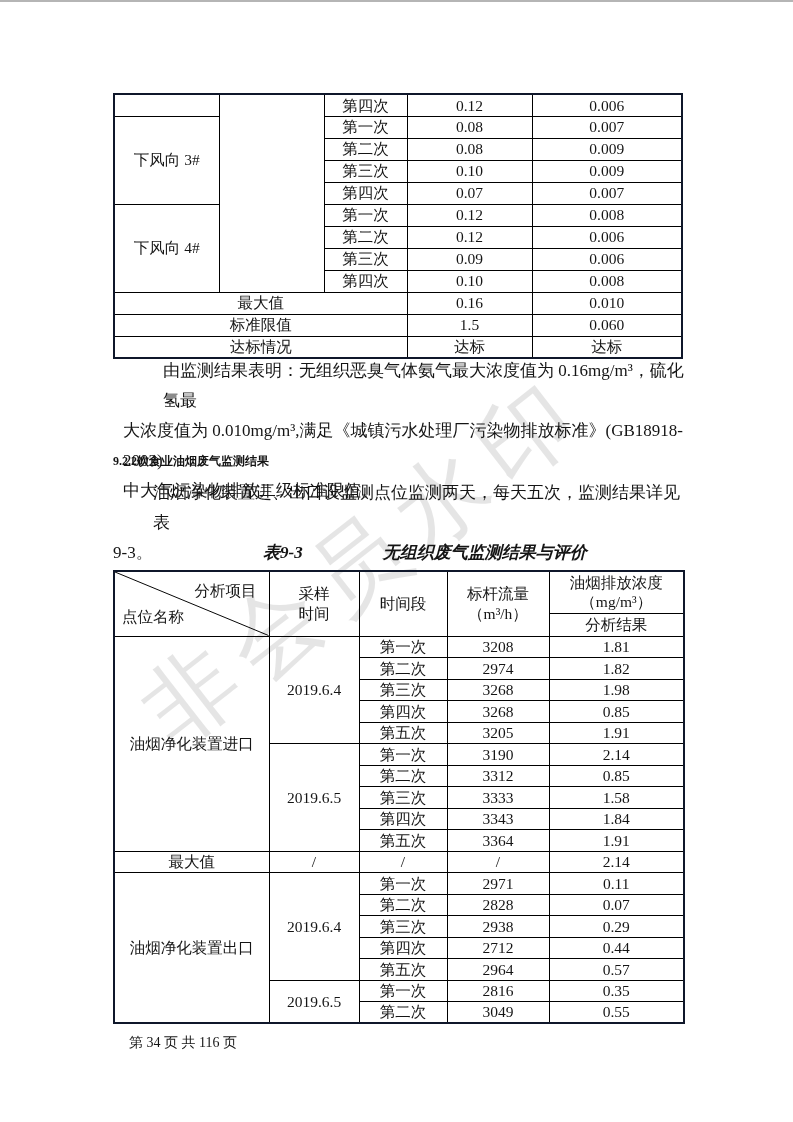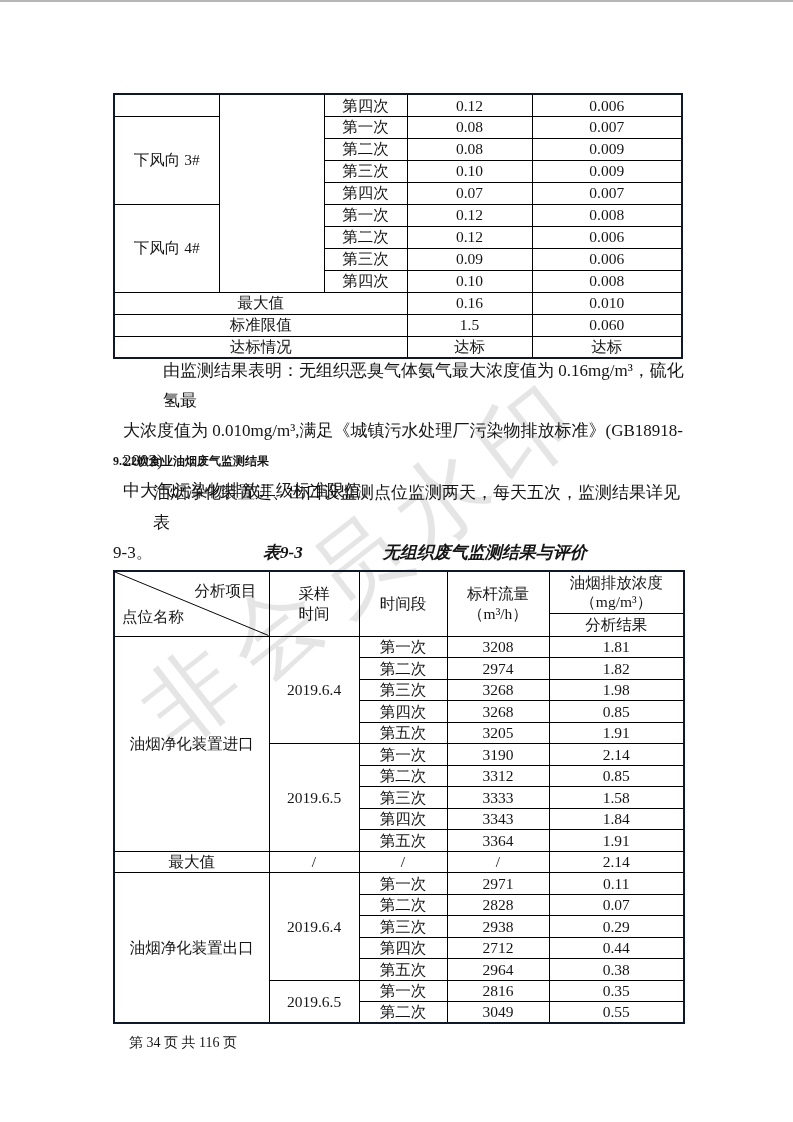--- a/index.html
+++ b/index.html
@@ -283,21 +283,21 @@
       <td>0.29</td>
     </tr>
     <tr class="dr">
       <td>第四次</td>
       <td>2712</td>
       <td>0.44</td>
     </tr>
     <tr class="dr">
       <td>第五次</td>
       <td>2964</td>
-      <td>0.38</td>
+      <td>0.57</td>
     </tr>
     <tr class="dr">
       <td rowspan="2">2019.6.5</td>
       <td>第一次</td>
       <td>2816</td>
       <td>0.35</td>
     </tr>
     <tr class="dr">
       <td>第二次</td>
       <td>3049</td>

